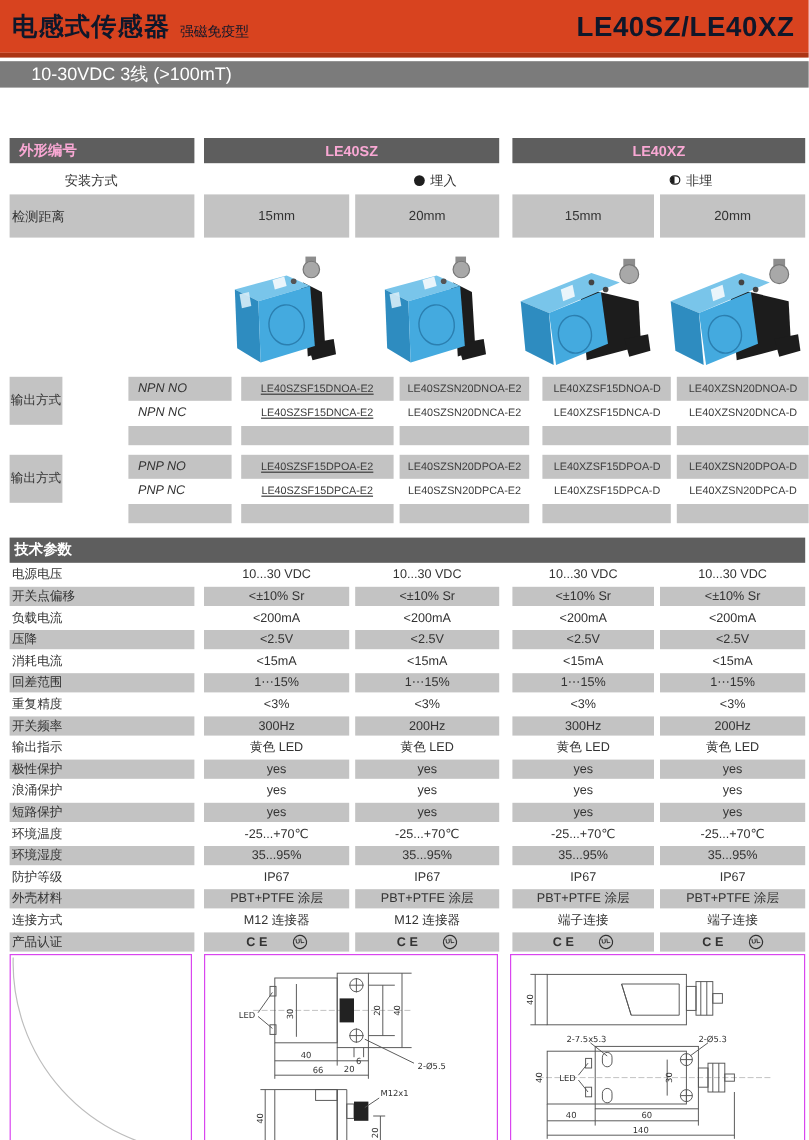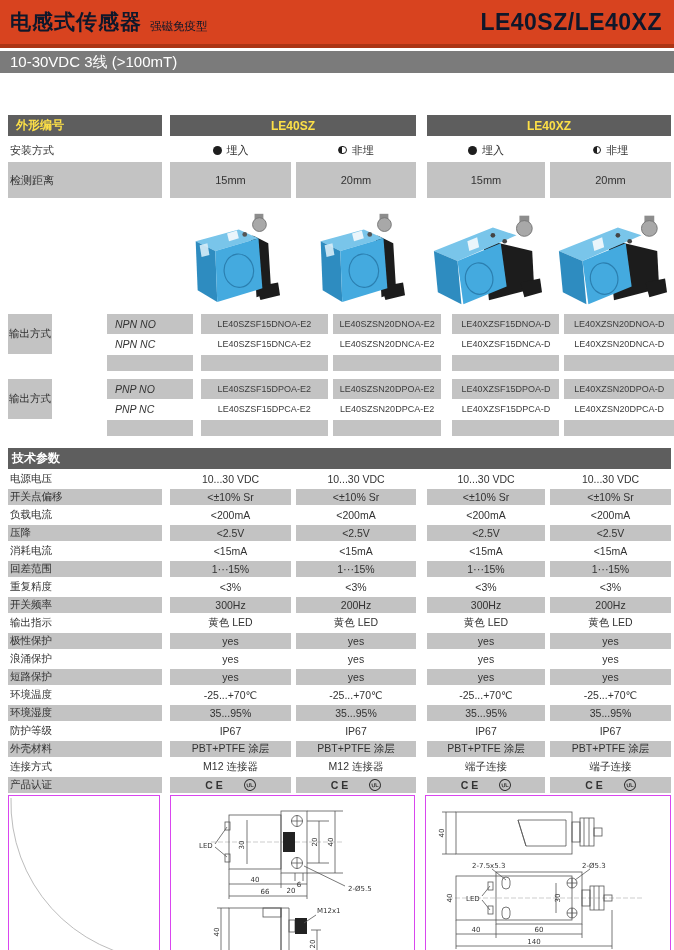--- a/index.html
+++ b/index.html
@@ -7,51 +7,51 @@
   body {
     width:674px; height:950px; position:relative; overflow:hidden;
     font-family:"Liberation Sans","DejaVu Sans",sans-serif; color:#333;
   }
   
   .hdr { height:44px; background:#D8431F; display:flex; align-items:center; padding:0 12px 0 10px; color:#0f172a; }
   .hdr-title { font-size:21px; font-weight:bold; letter-spacing:1px; }
   .hdr-sub   { font-size:11.5px; margin-left:8px; margin-top:8px; }
   .hdr-model { margin-left:auto; font-size:23px; font-weight:600; letter-spacing:0.5px; }
   .hdr-strip { height:4px; background:#AC3414; }
-  .vbar { height:22px; background:#7B7B7B; margin-top:3px; display:flex; align-items:center; padding-left:10px; color:#fff; font-size:15px; }
+  .vbar { height:22px; background:#7B7B7B; margin-top:3px; display:flex; align-items:center; padding-left:26px; color:#fff; font-size:15px; }
   .spacer42 { height:42px; }
   
   .grid { display:grid; grid-template-columns:8px 154px 8px 121px 5px 120px 11px 118px 5px 121px 1fr; }
   .cl{grid-column:2} .c1{grid-column:4} .c2{grid-column:6} .c3{grid-column:8} .c4{grid-column:10}
   .s1{grid-column:4/7} .s2{grid-column:8/11}
   .hdr-row { height:21px; }
-  .dark { background:#5E5E5E; color:#fde047; font-size:12px; font-weight:bold; display:flex; align-items:center; }
+  .dark { background:#5E5E5E; color:#f9a8d4; font-size:12px; font-weight:bold; display:flex; align-items:center; }
   .dark.lbl { padding-left:8px; }
   .dark.ctr { justify-content:center; }
-  .mrow { height:22px; margin-top:3px; }
+  .mrow { height:22px; margin-top:3px;gap:44px; }
   .drow { height:36px; margin-top:1px; }
   .rowlabel { font-size:11px; display:flex; align-items:center; padding-left:2px; }
   .mcell { display:flex; align-items:center; justify-content:center; font-size:11px; }
   .dcell { display:flex; align-items:center; justify-content:center; font-size:11px; }
   .cellg { background:#C3C3C3; }
   .micon { width:9px; height:9px; border-radius:50%; display:inline-block; margin-right:5px; }
   .micon.full { background:#1e1e1e; }
   .micon.half { width:8.5px; height:8.5px; background:linear-gradient(90deg,#1e1e1e 50%,#fff 50%); border:1px solid #1e1e1e; }
   
   .prow { height:113px; }
   .pcell { display:flex; align-items:center; justify-content:center; }
   
   #output-section { margin-top:3px; }
   .ogroup { position:relative; margin-bottom:8px; }
   .ogroup-main { position:absolute; left:8px; top:0; width:44px; height:40px; display:flex; align-items:center; justify-content:center; font-size:10.5px; }
   .orow { display:flex; height:20px; }
   .orow.blankrow { height:16px; margin-top:1px; }
   .osub { margin-left:107px; width:94px; display:flex; align-items:center; padding-left:8px; font-size:10.5px;font-style:italic; }
   .oval { display:flex; align-items:center; justify-content:center; font-size:9px; color:#3c3c3c; white-space:nowrap; }
-  .ov0 { margin-left:8px; width:140px; } .ov1 { margin-left:5px; width:120px; }
+  .ov0 { margin-left:8px; width:140px;text-decoration:underline; } .ov1 { margin-left:5px; width:120px; }
   .ov2 { margin-left:11px; width:118px; } .ov3 { margin-left:5px; width:121px; }
   .orow.shaded .osub, .orow.shaded .oval { background:#C3C3C3; }
   
   .tpbar { grid-column:2/11; height:21px; background:#5E5E5E; color:#fff; font-size:12px; font-weight:bold; display:flex; align-items:center; padding-left:4px; margin-top:4px; }
   #tech-rows { margin-top:2px; }
   .trow { display:flex; height:16px; margin-bottom:2px; font-size:10.5px; }
   .tl { margin-left:8px; width:154px; display:flex; align-items:center; padding-left:2px; }
   .tv { display:flex; align-items:center; justify-content:center; }
   .tv0 { margin-left:8px; width:121px; } .tv1 { margin-left:5px; width:120px; }
   .tv2 { margin-left:11px; width:118px; } .tv3 { margin-left:5px; width:121px; }

